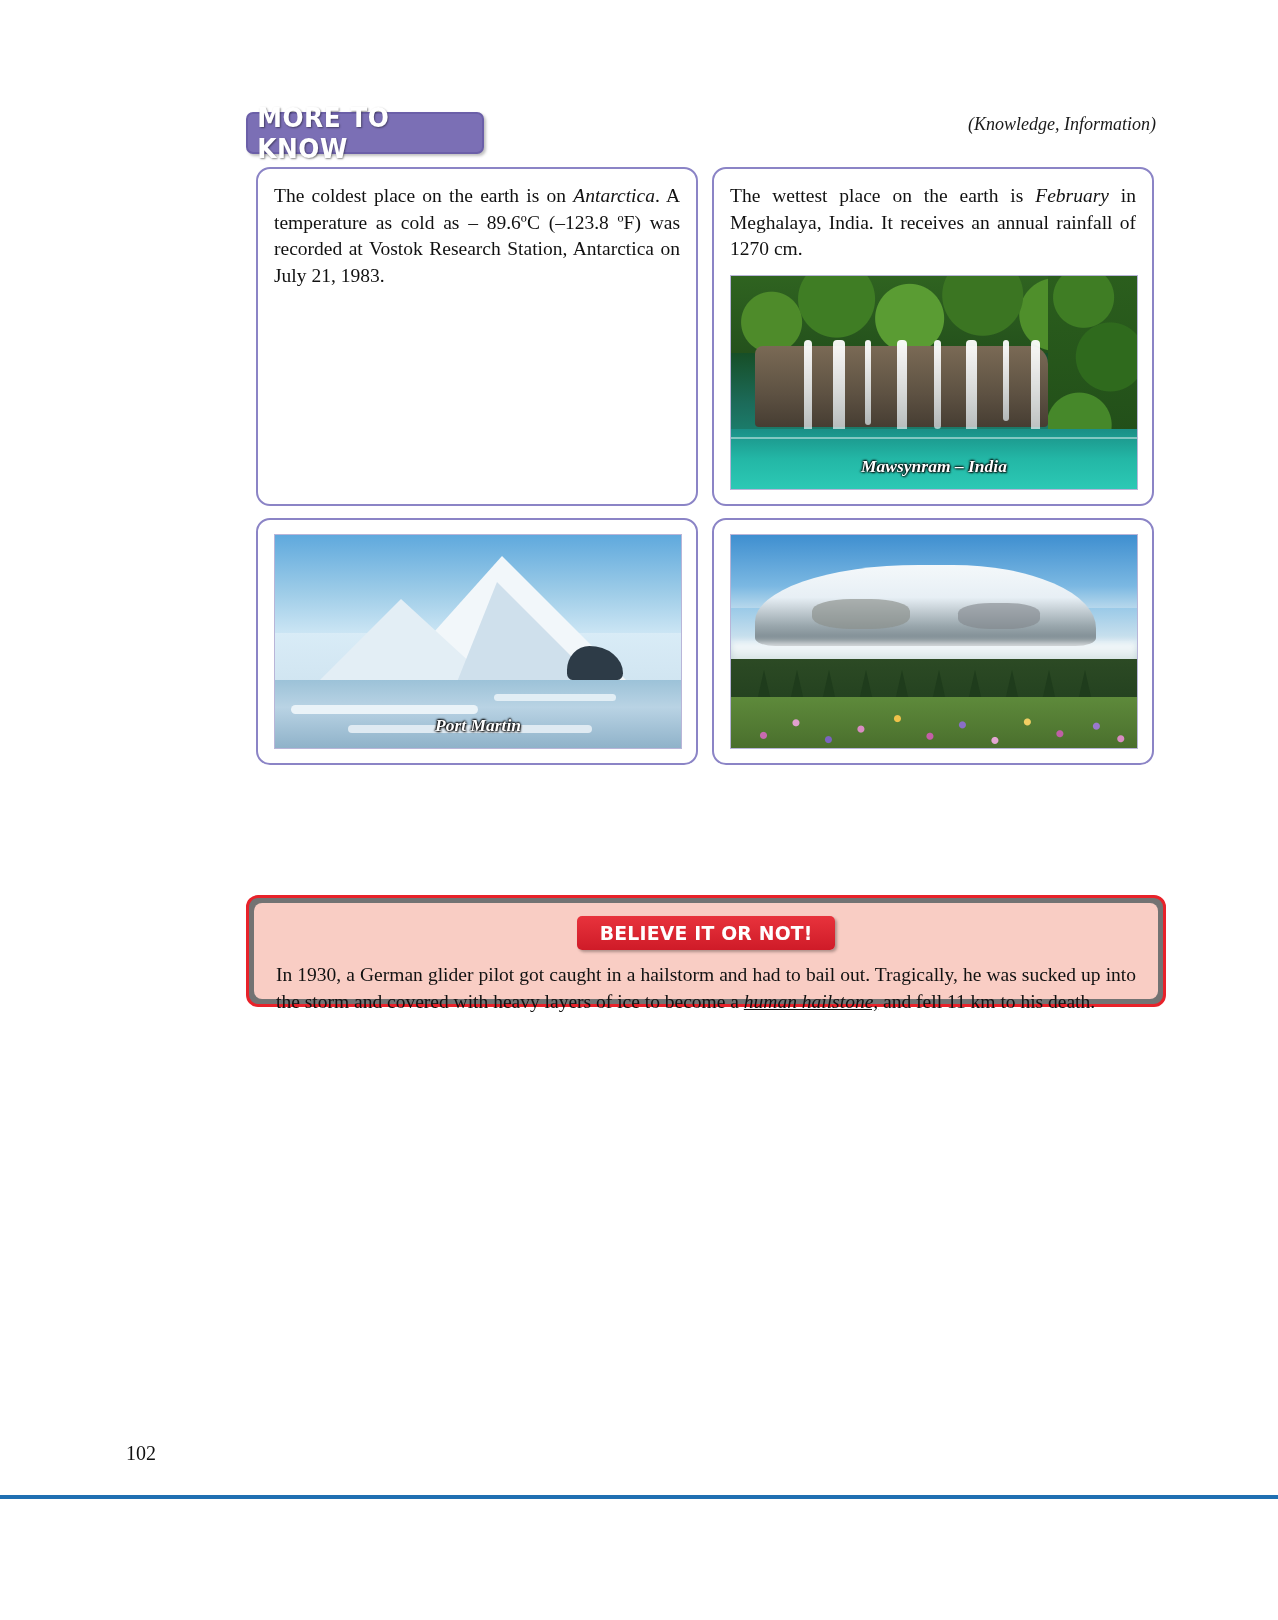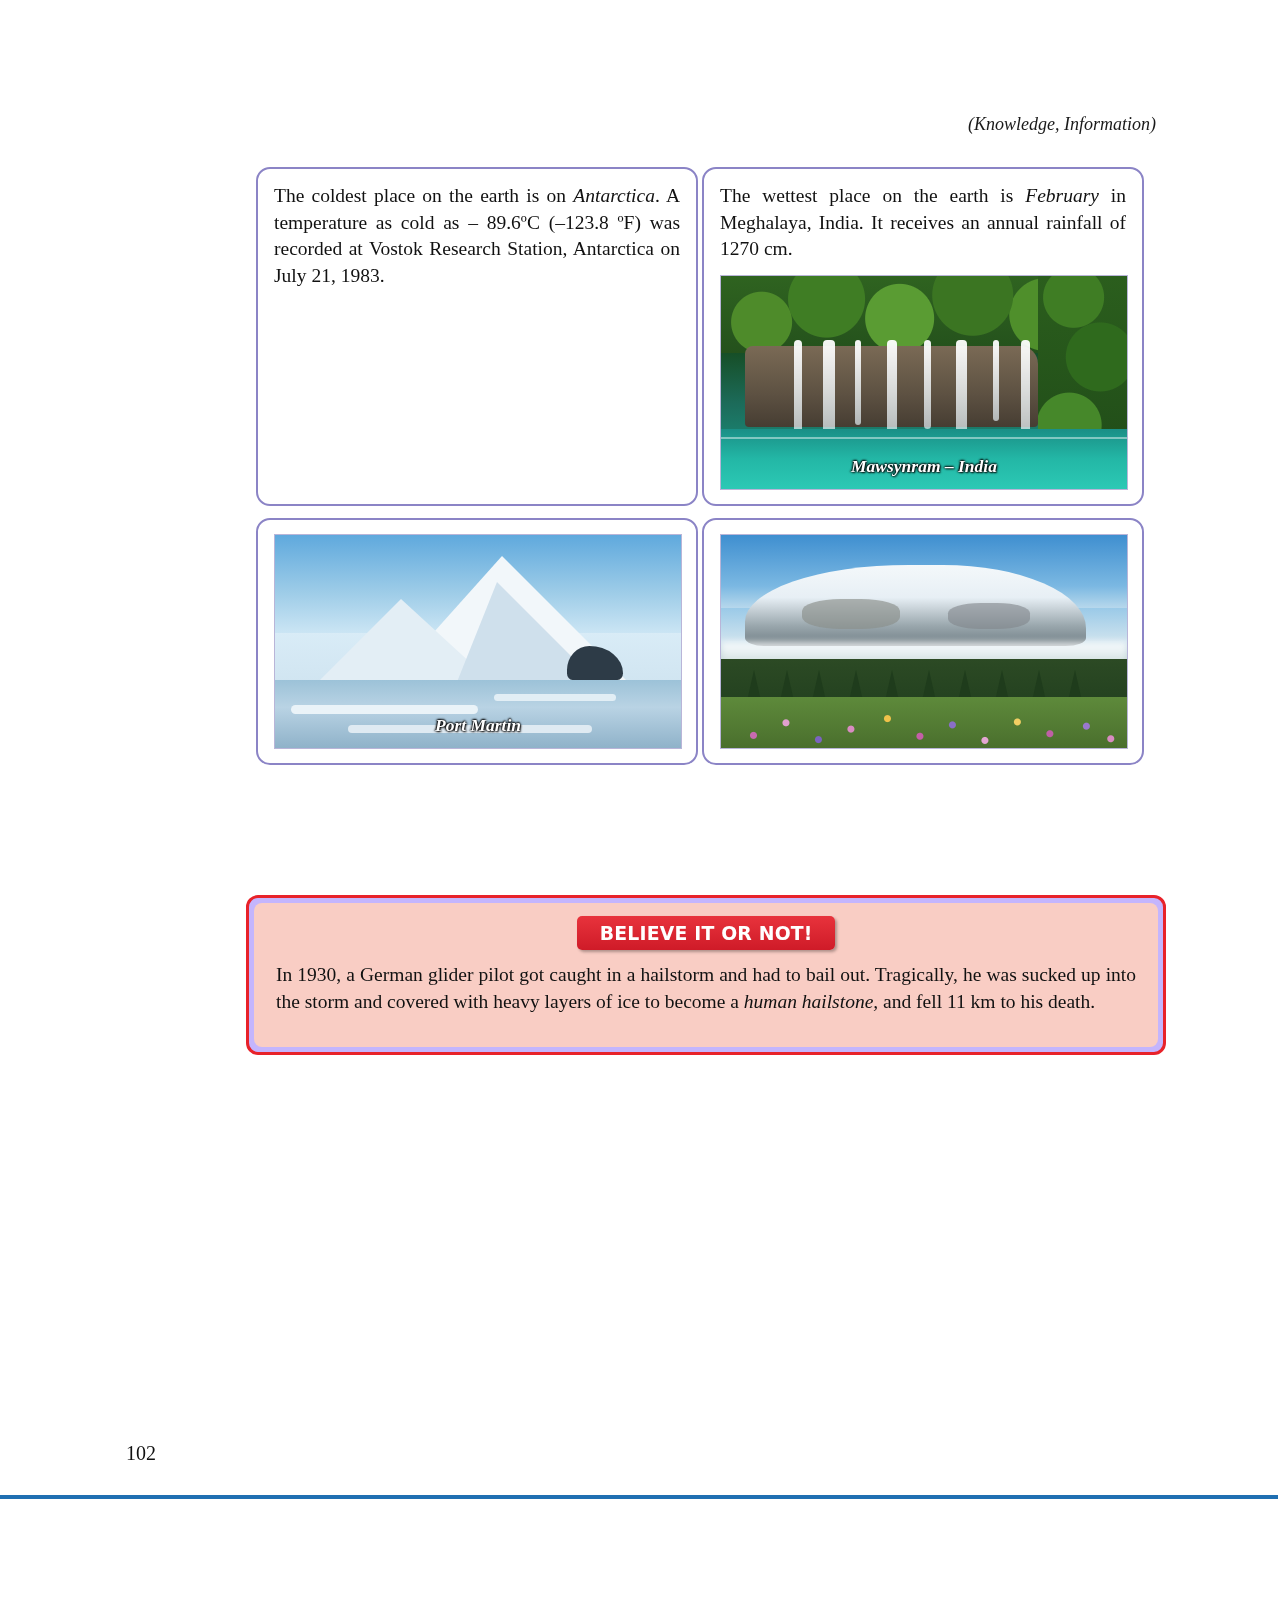--- a/index.html
+++ b/index.html
@@ -62,21 +62,21 @@
 
   
   .grid {
     position: absolute;
     left: 256px;
     top: 167px;
     width: 898px;
   }
   .row {
     display: flex;
-    gap: 4px;
+    gap: 14px;
     margin-bottom: 12px;
   }
   .card {
     width: 442px;
     border: 2px solid #8b84c6;
     border-radius: 14px;
     background: #ffffff;
     padding: 14px 16px 14px 16px;
   }
   .card-text {
@@ -199,24 +199,24 @@
       radial-gradient(circle at 81% 66%, #bf5fa5 0 3px, transparent 4px),
       radial-gradient(circle at 90% 48%, #9a78cf 0 3px, transparent 4px),
       radial-gradient(circle at 96% 78%, #d98cc2 0 3px, transparent 4px); }
 
   
   .believe-box {
     position: absolute;
     left: 246px;
     top: 895px;
     width: 920px;
-    height: 160px;
+    height: 112px;
     border: 3px solid #e8222a;
     border-radius: 12px;
-    background: #c4b5fd;
+    background: #737373;
     padding: 5px;
   }
   .believe-inner {
     width: 100%;
     height: 100%;
     background: #f9cdc4;
     border-radius: 8px;
     position: relative;
     padding: 13px 22px;
   }
@@ -239,21 +239,21 @@
     transform: scaleX(0.94);
     letter-spacing: 0.2px;
   }
   .believe-text {
     margin: 12px 0 0 0;
     font-size: 19.5px;
     line-height: 1.38;
     color: #111;
     text-align: justify;
   }
-  .believe-text i { font-style: italic; }
+  .believe-text i { font-style: italic; text-decoration: underline; }
 
   
   .page-number {
     position: absolute;
     left: 126px;
     top: 1442px;
     font-size: 20px;
     color: #111;
   }
   .footer-rule {
@@ -264,20 +264,23 @@
     height: 4px;
     background: #1f6fb2;
   }
 </style>
 </head>
 <body>
 
 <div class="page">
 
   <div class="header-row">
+    <div class="more-to-know">
+      <span>MORE TO KNOW</span>
+    </div>
     <div class="knowledge-info">(Knowledge, Information)</div>
   </div>
 
   <div class="grid">
 
     <div class="row">
 
       <div class="card">
         <p class="card-text">The coldest place on the earth is on <i>Antarctica</i>. A temperature as cold as – 89.6ºC (–123.8 ºF) was recorded at Vostok Research Station, Antarctica on July 21, 1983.</p>
       </div>

